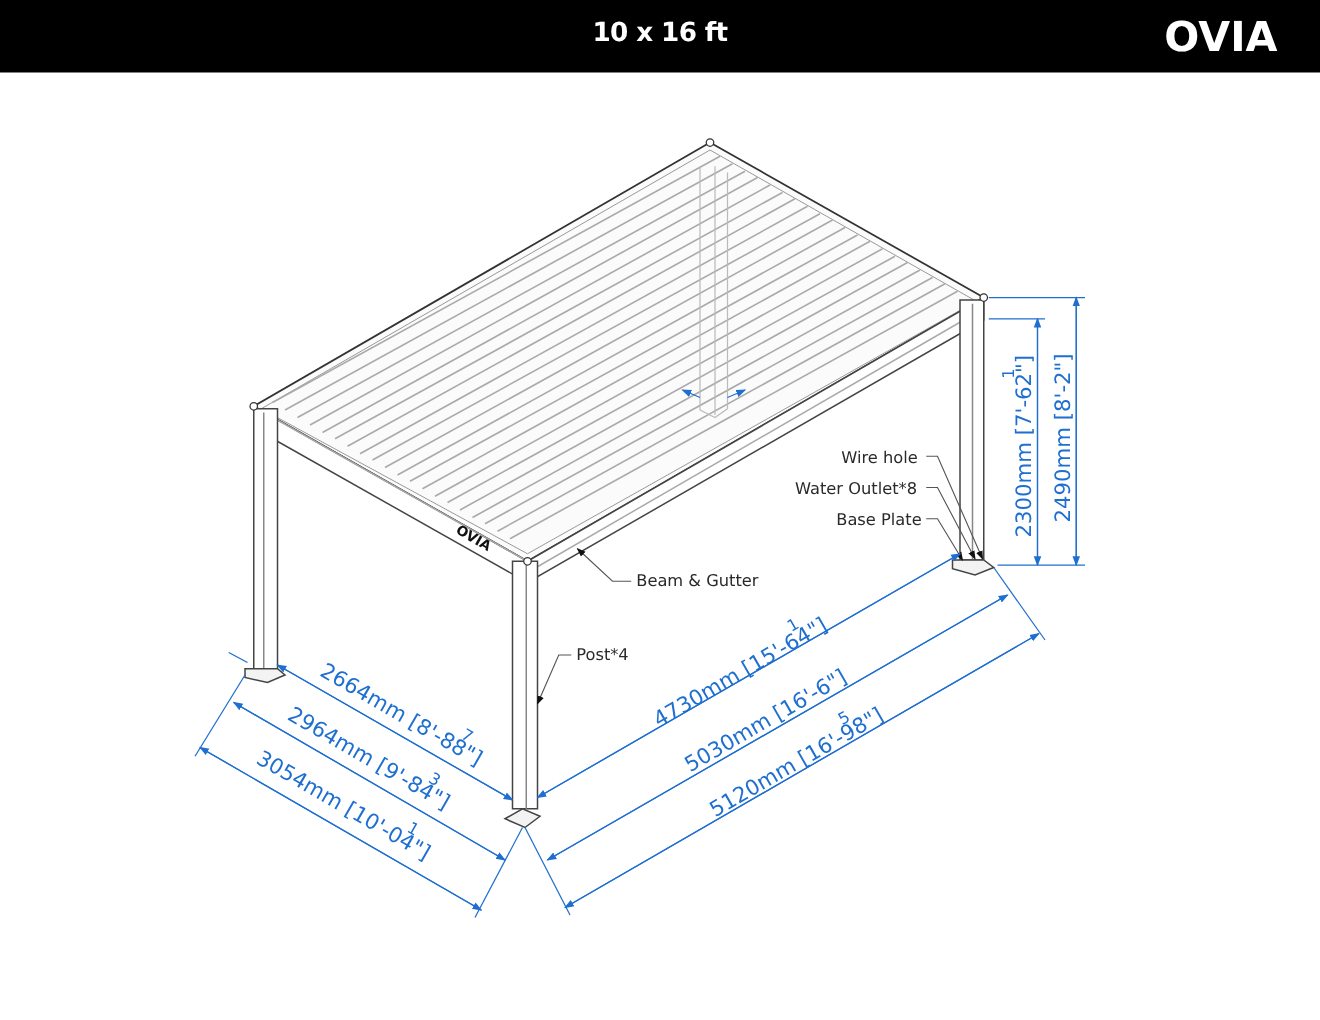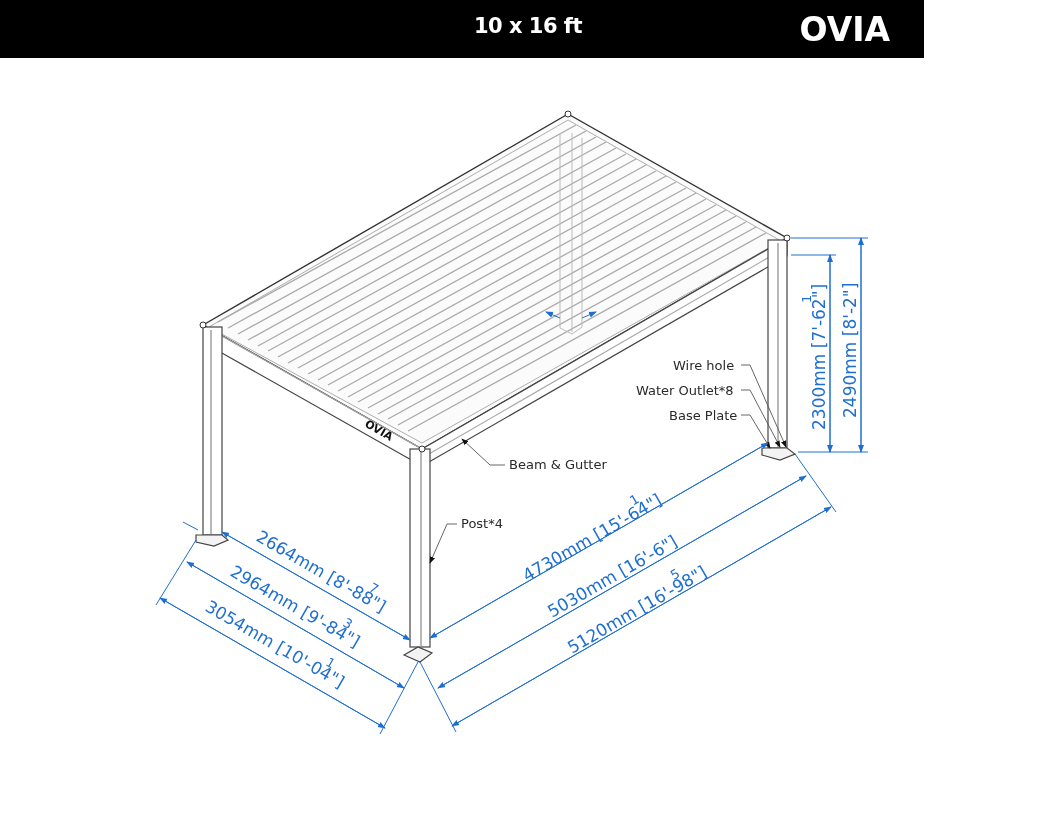--- a/index.html
+++ b/index.html
@@ -1,17 +1,17 @@
 <!DOCTYPE html>
 <html><head>
 <meta charset="utf-8">
 <style>
   html, body { margin:0; padding:0; background:#ffffff; }
   body { width:1056px; height:816px; position:relative; overflow:hidden; font-family:"Liberation Sans", sans-serif; }
-  .header { position:absolute; left:0; top:0; width:924px; height:58px; background:#000000; }
+  .header { position:absolute; left:0; top:0; width:1056px; height:58px; background:#000000; }
   .header-title { position:absolute; left:0; width:1056px; top:14px; text-align:center; color:#ffffff; font-family:"DejaVu Sans", sans-serif; font-weight:bold; font-size:21px; letter-spacing:-0.5px; }
   .header-logo { position:absolute; right:34px; top:10px; color:#ffffff; font-family:"DejaVu Sans", sans-serif; font-weight:bold; font-size:33px; letter-spacing:0px; }
   svg.drawing { position:absolute; left:0; top:58px; }
   .dim { fill:#1f6fd1; font-family:"DejaVu Sans", sans-serif; font-size:17px; }
   .frac { fill:#1f6fd1; font-family:"DejaVu Sans", sans-serif; font-size:13px; }
   .callout { fill:#2a2a2a; font-family:"DejaVu Sans", sans-serif; font-size:13px; }
   .brand { fill:#111; font-family:"DejaVu Sans", sans-serif; font-weight:bold; font-size:11px; }
 </style>
 </head>
 <body>

